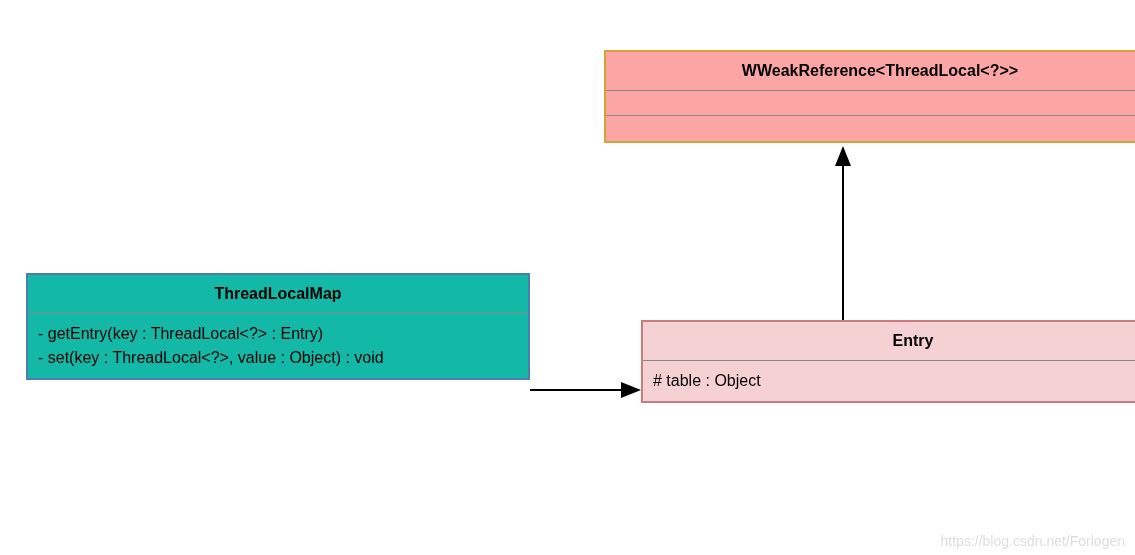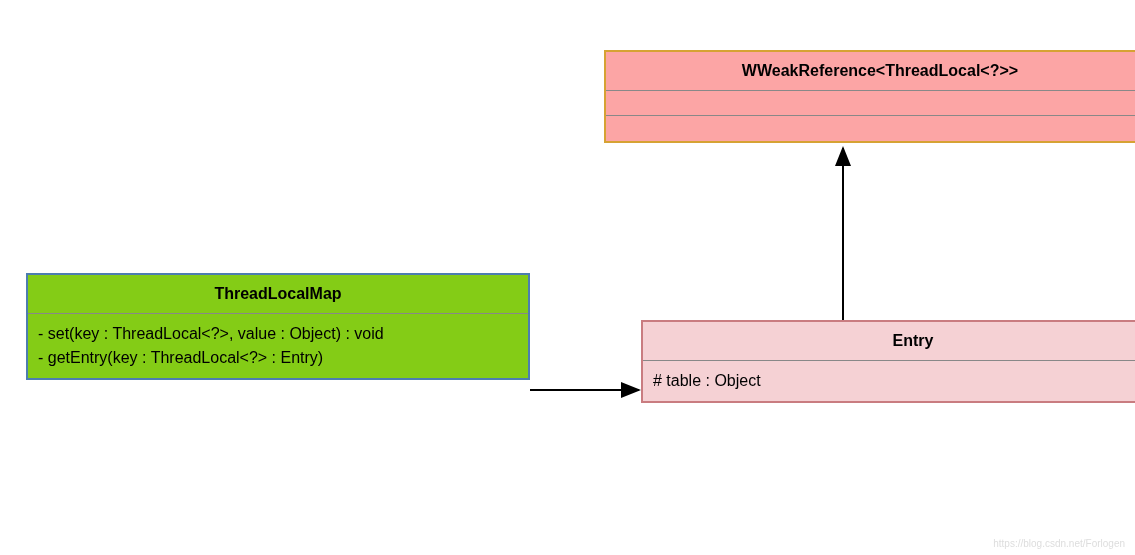--- a/index.html
+++ b/index.html
@@ -24,21 +24,21 @@
     .uml-section {
       padding: 8px 10px;
       border-bottom: 1px solid #888;
     }
     .uml-section:last-child { border-bottom: none; }
     .uml-row {
       line-height: 1.5;
       white-space: nowrap;
     }
     .box-blue {
-      background: #84cc16;
+      background: #14b8a6;
       border-color: #4d7db0;
     }
     .box-pink {
       background: #f5d1d4;
       border-color: #c97c80;
     }
     .box-orange {
       background: #fca5a5;
       border-color: #d6a233;
       margin-left: 34px;
@@ -56,38 +56,38 @@
     #box-weakref {
       left: 570px;
       top: 50px;
       width: 552px;
     }
     .watermark {
       position: absolute;
       right: 10px;
       bottom: 6px;
       color: #ddd;
-      font-size: 10px;
+      font-size: 14px;
     }
     svg.arrows {
       position: absolute;
       left: 0; top: 0;
       width: 1135px;
       height: 555px;
       pointer-events: none;
     }
   </style>
 </head>
 <body>
 
 <div id="box-threadlocalmap" class="uml-box box-blue">
   <div class="uml-title">ThreadLocalMap</div>
   <div class="uml-section">
+    <div class="uml-row">- getEntry(key : ThreadLocal&lt;?&gt; : Entry)</div>
     <div class="uml-row">- set(key :  ThreadLocal&lt;?&gt;, value : Object) : void</div>
-    <div class="uml-row">- getEntry(key : ThreadLocal&lt;?&gt; : Entry)</div>
   </div>
 </div>
 
 <div id="box-entry" class="uml-box box-pink">
   <div class="uml-title">Entry</div>
   <div class="uml-section">
     <div class="uml-row"># table : Object</div>
   </div>
 </div>
 

